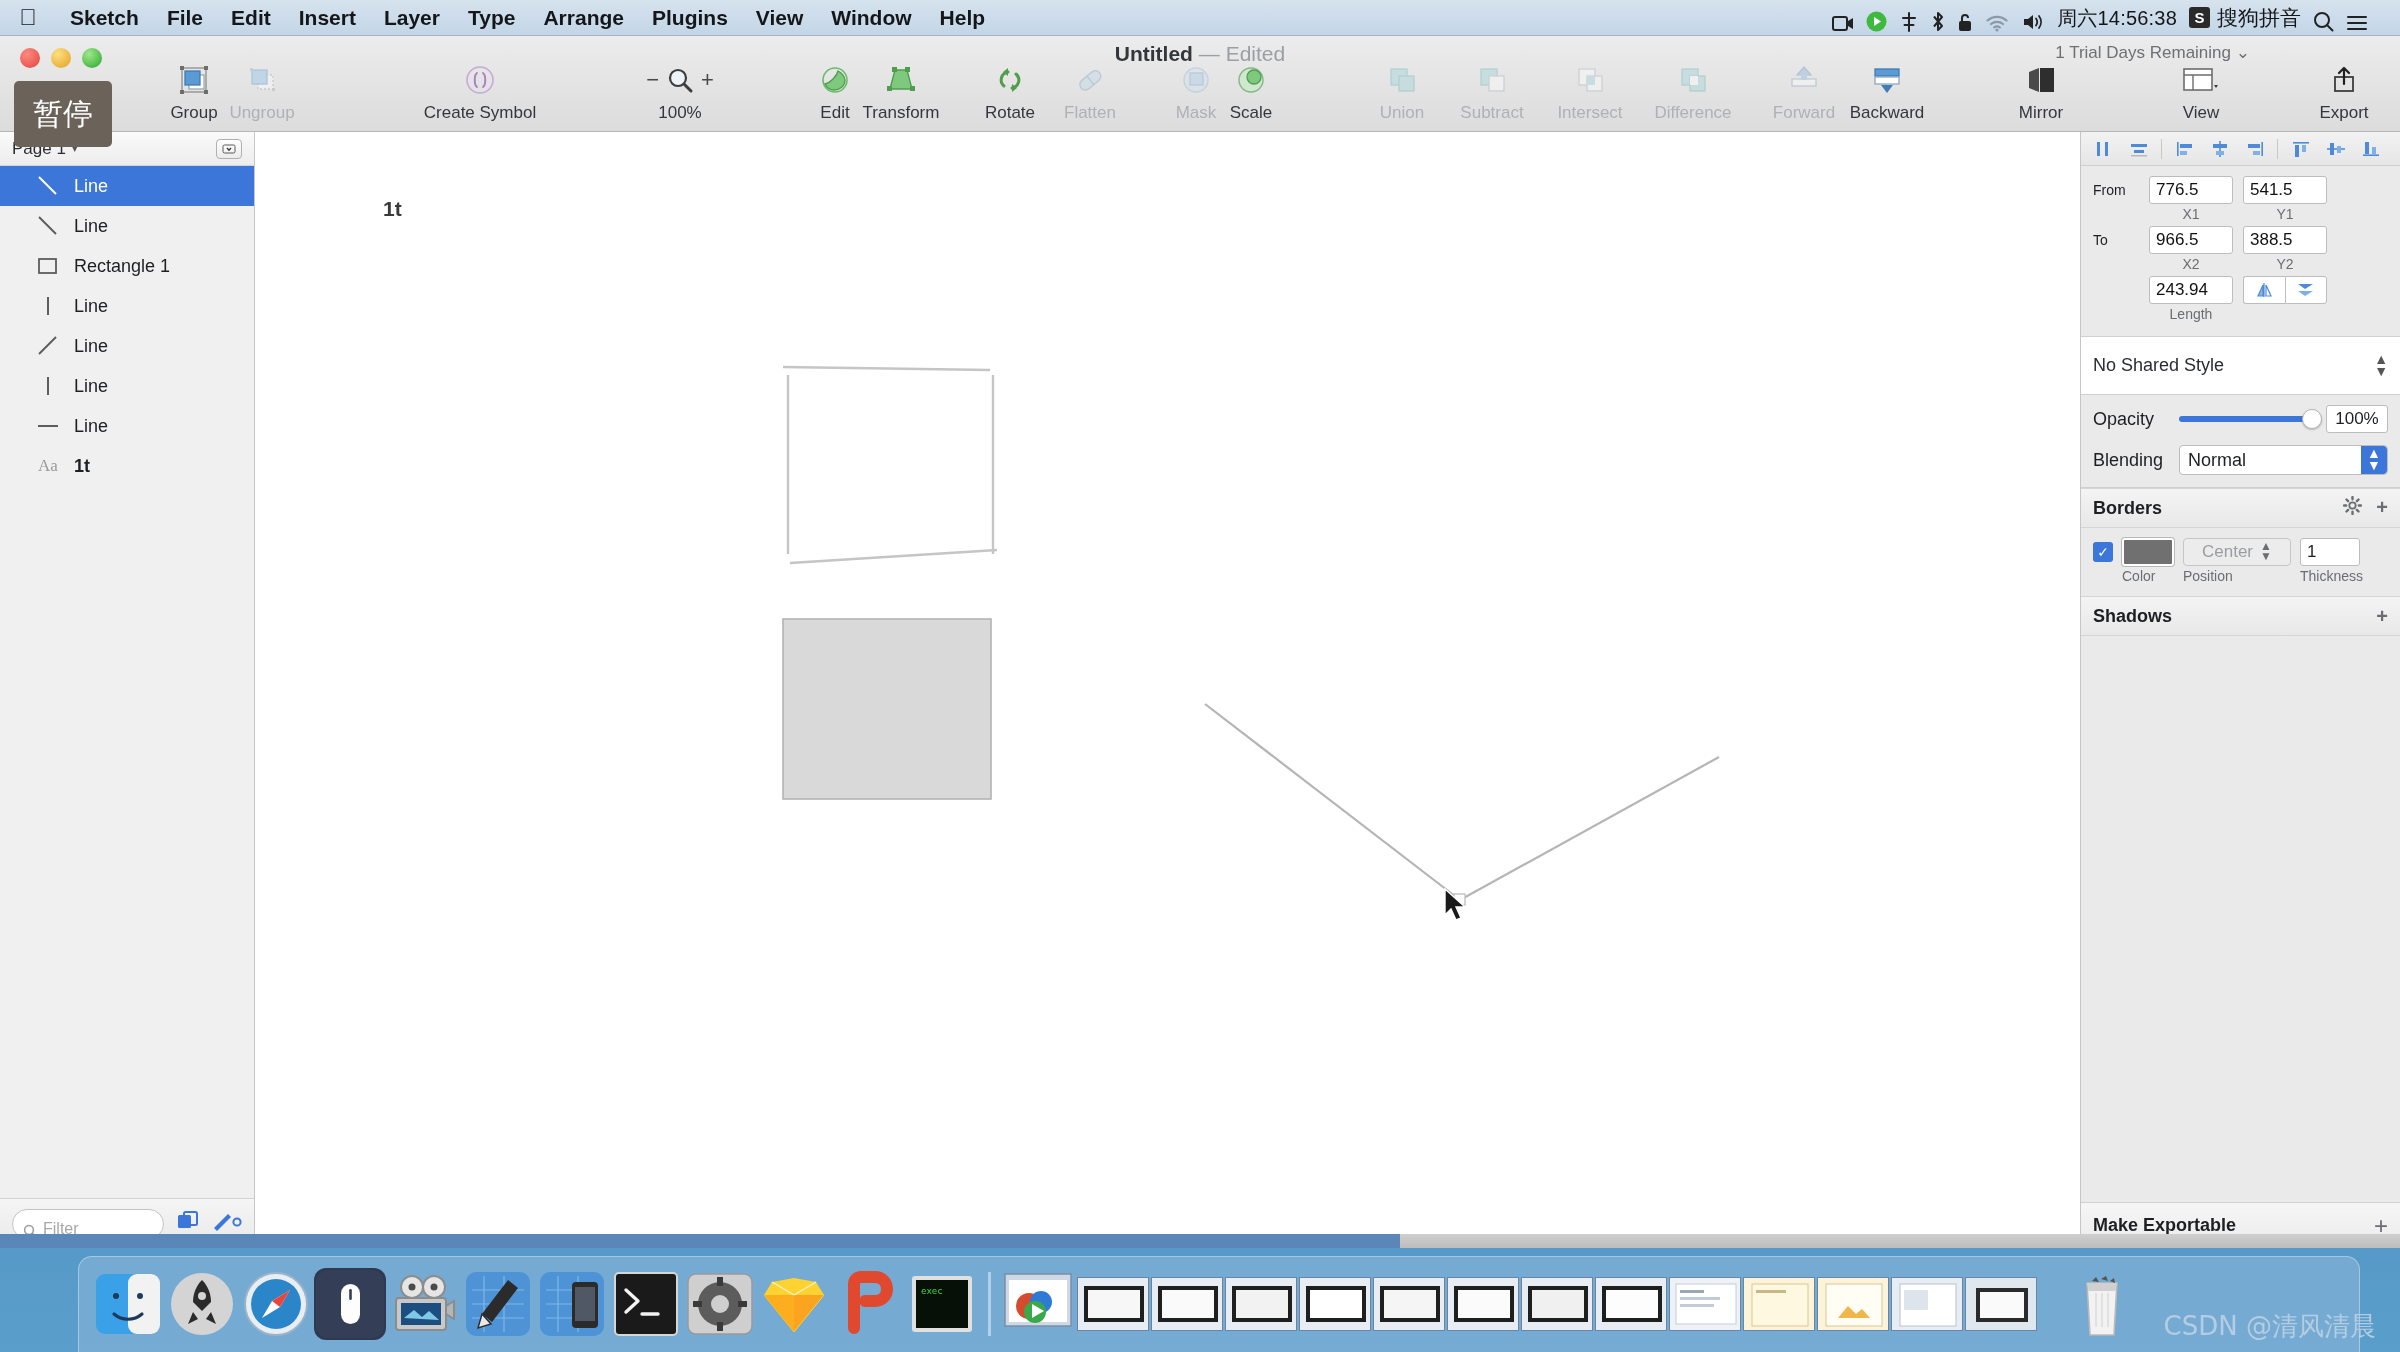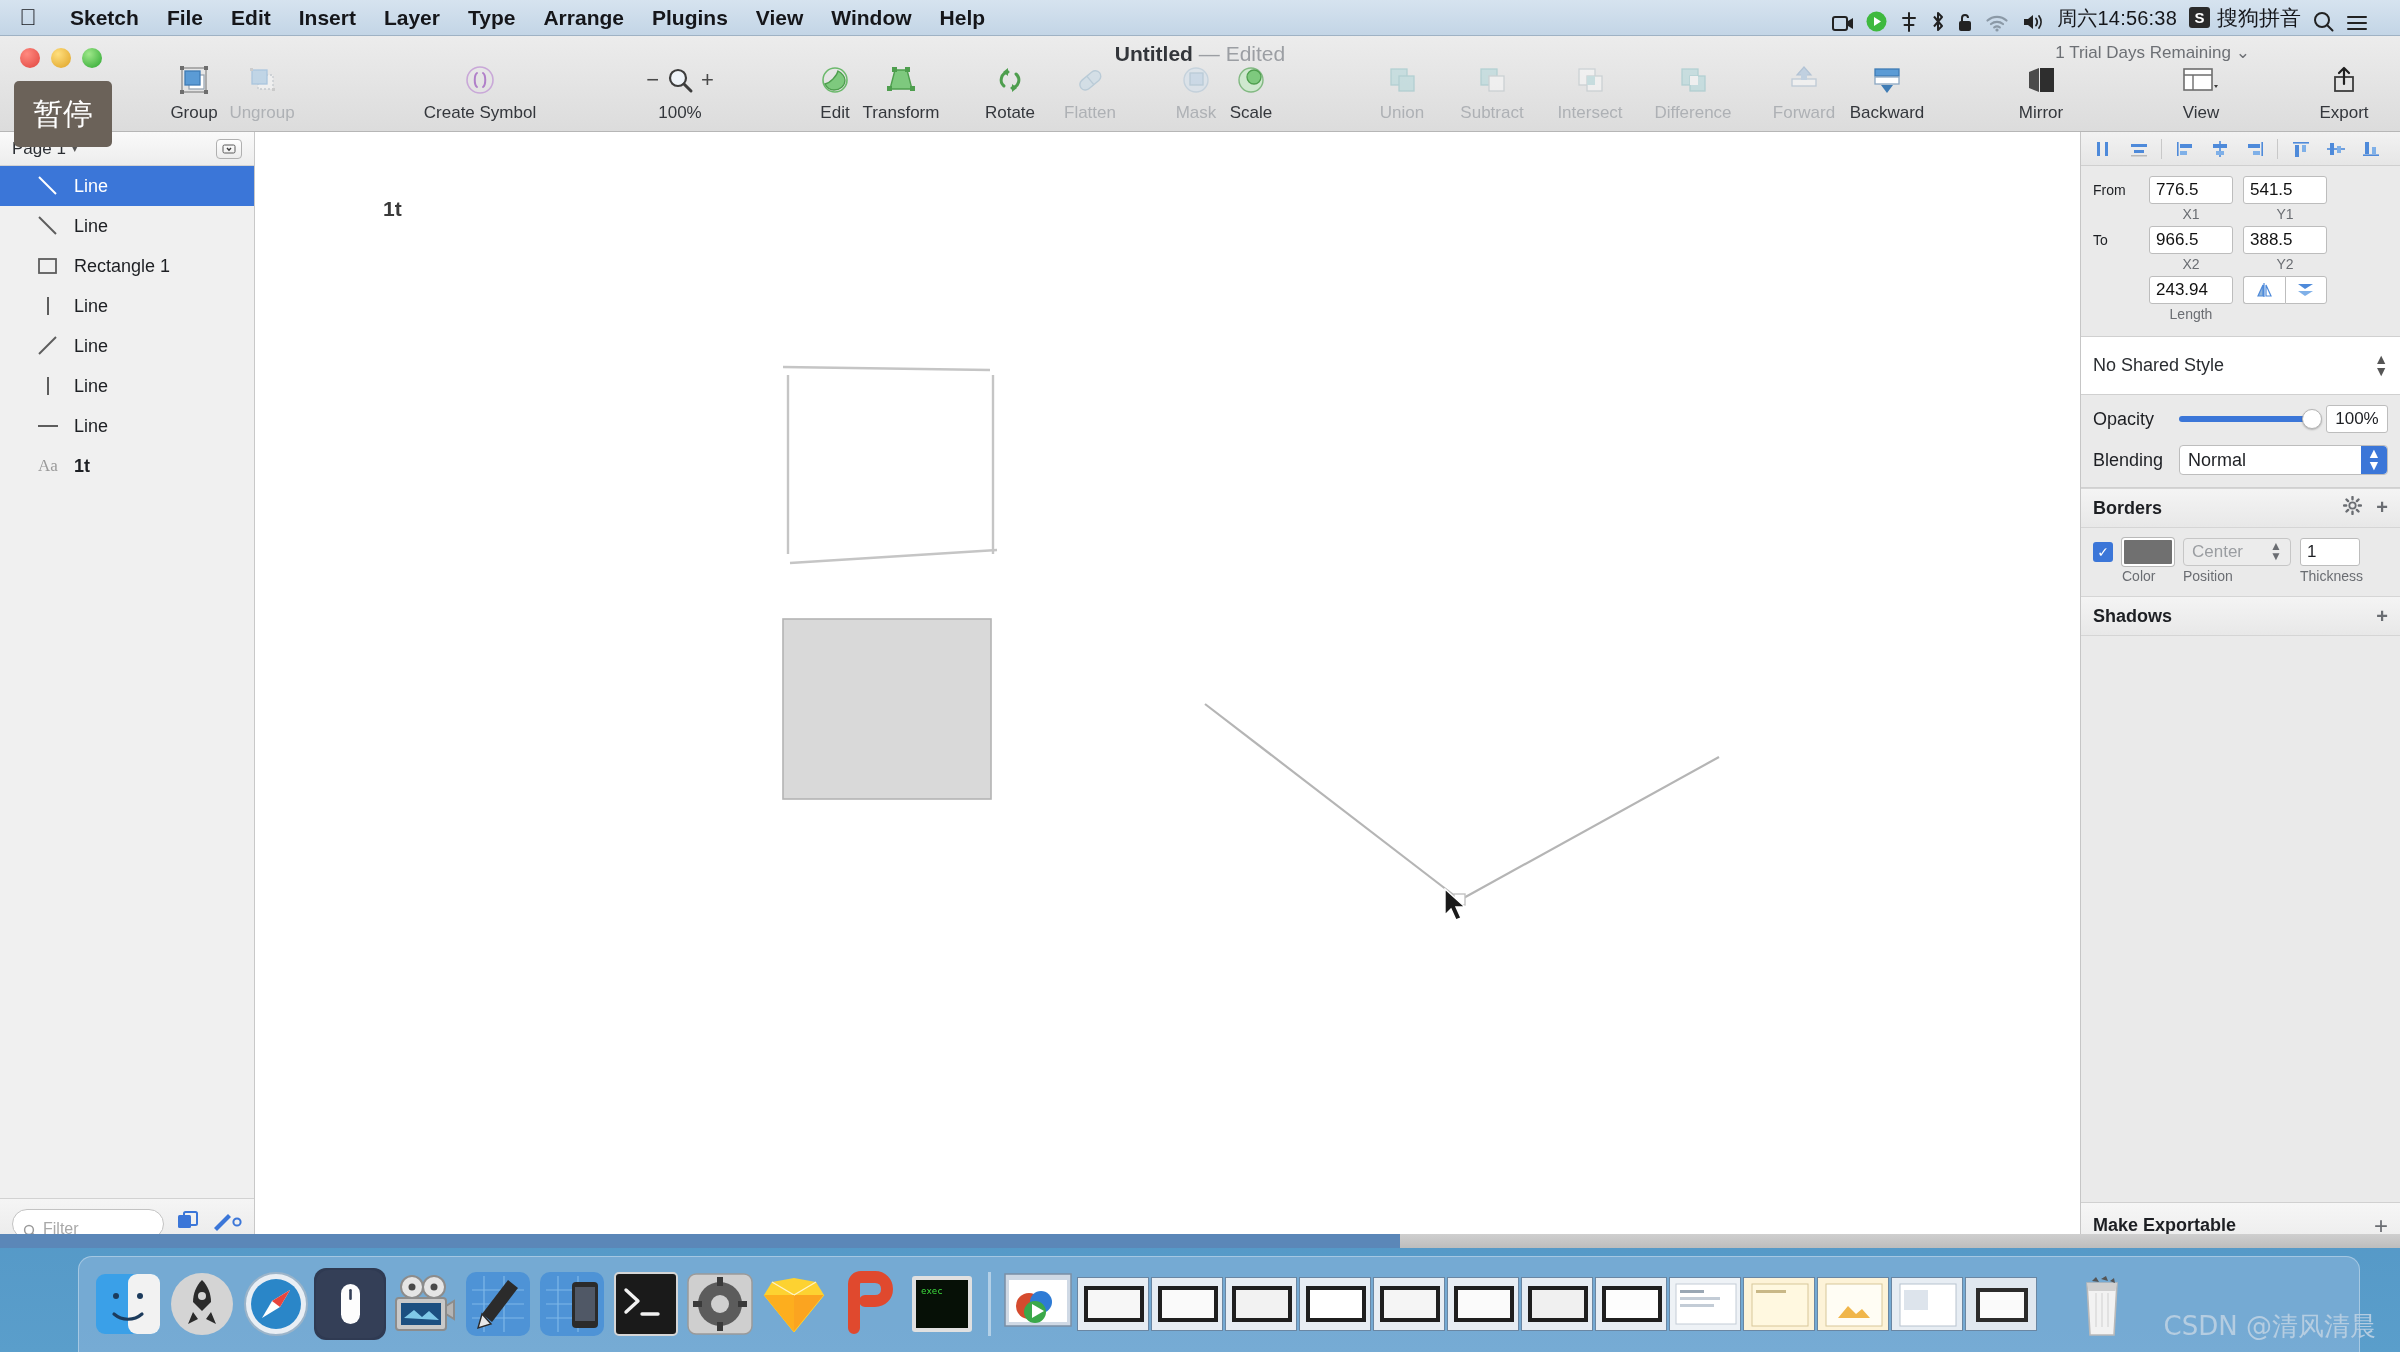--- a/index.html
+++ b/index.html
@@ -116,21 +116,21 @@
     border-bottom:1px solid #d5d5d5;}
   .sec-hd .acts { margin-left:auto; display:flex; gap:14px; color:#6a6d72; font-size:20px; }
   .border-row { display:flex; align-items:flex-start; padding:10px 12px; gap:9px; }
   .chk { width:20px;height:20px;background:#3b76d8;border-radius:3px;color:#fff;font-size:14px;
     display:flex;align-items:center;justify-content:center; margin-top:4px;}
   .swatchwrap{width:52px;}
   .swatch { width:52px;height:28px;background:#707070;border:2px solid #fff;
     box-shadow:0 0 0 1px #b9b9b9; border-radius:3px;}
   .posbox { width:108px; }
   .posfld { width:108px;height:28px;background:#ececec;border:1px solid #c6c6c6;border-radius:4px;
-    display:flex;align-items:center;padding:0 8px;font-size:17px;color:#9a9da1;position:relative;}
+    display:flex;align-items:center;padding:0 18px;font-size:17px;color:#9a9da1;position:relative;}
   .thickbox{width:60px;}
   .thickfld{width:60px;height:28px;background:#fff;border:1px solid #bdbdbd;border-radius:3px;
     display:flex;align-items:center;padding:0 6px;font-size:17px;}
   .insp-foot { margin-top:auto; height:46px; border-top:1px solid #d0d0d0; display:flex;
     align-items:center; padding:0 12px; font-weight:bold; font-size:18px;
     background:linear-gradient(180deg,#f6f6f6,#ebebeb); }
   .insp-foot .plus { margin-left:auto; font-size:24px; color:#6a6d72; font-weight:normal;}
 
   
   .dock-strip { position:absolute; bottom:0; left:0; width:2400px; height:104px; }

